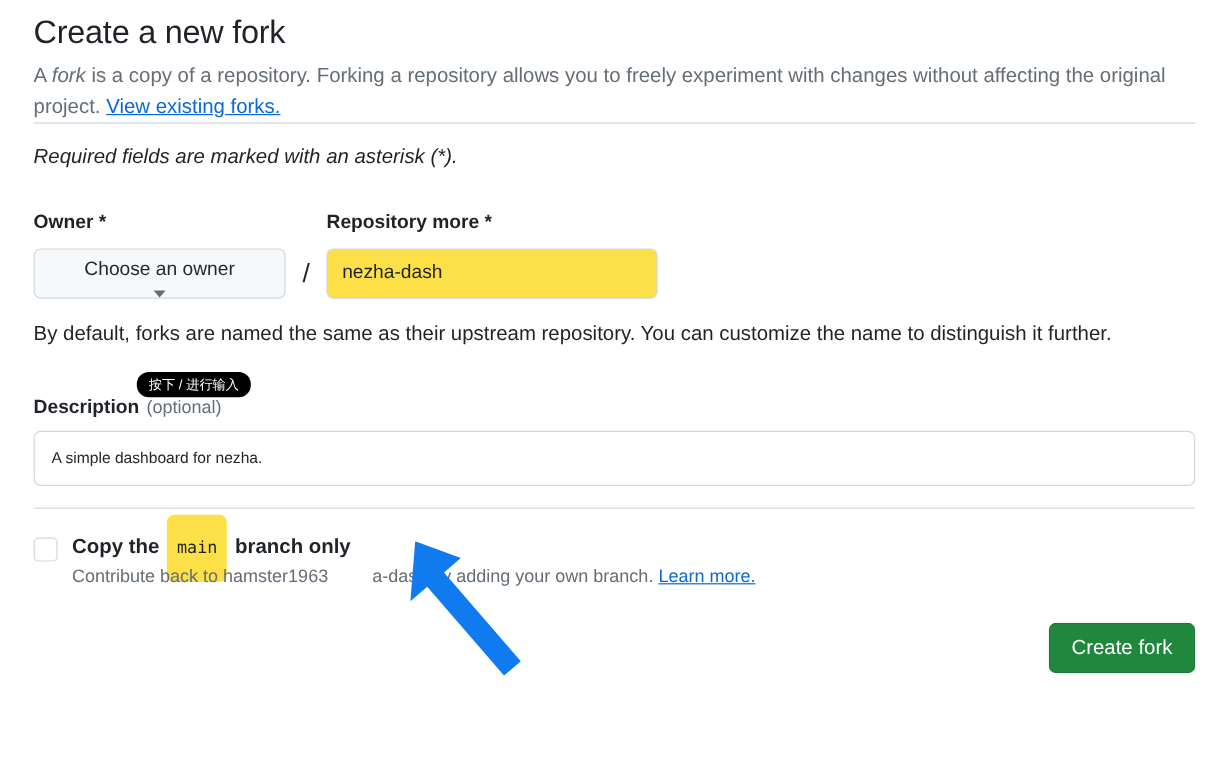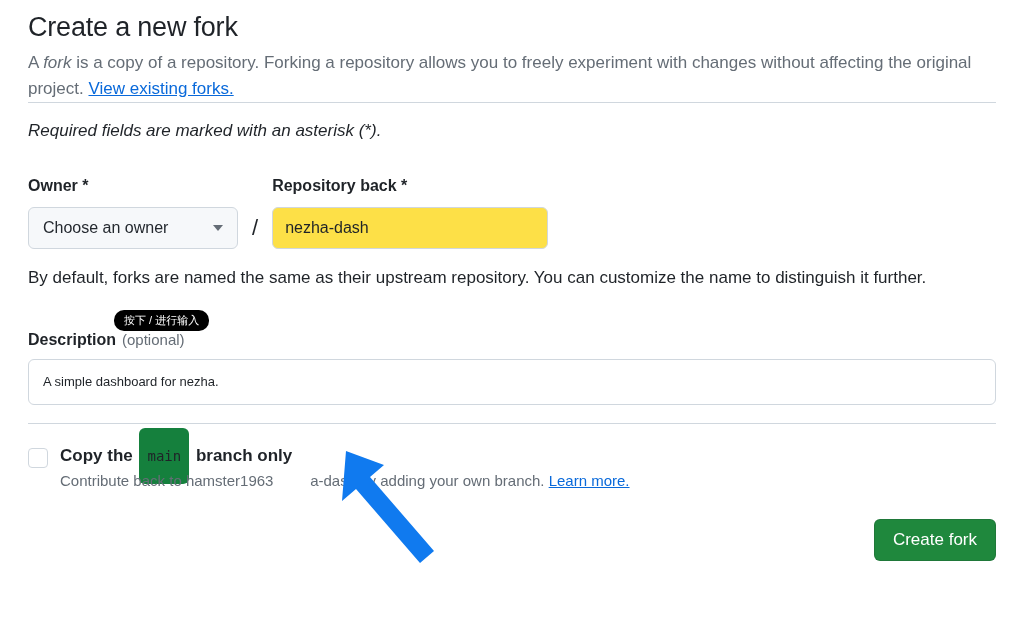--- a/index.html
+++ b/index.html
@@ -59,20 +59,21 @@
     background: #f6f8fa;
     border: 1px solid #d0d7de;
     border-radius: 6px;
     padding: 8px 14px;
     font-size: 16px;
     font-weight: 500;
     color: #24292f;
     cursor: pointer;
     min-width: 210px;
     height: 42px;
+    flex-direction: column;
   }
   .caret {
     width: 0; height: 0;
     border-left: 5px solid transparent;
     border-right: 5px solid transparent;
     border-top: 6px solid #656d76;
   }
   .slash {
     font-size: 22px;
     font-weight: 400;
@@ -145,21 +146,21 @@
     background: #ffffff;
     margin-top: 2px;
     flex-shrink: 0;
     cursor: pointer;
   }
   .chk-main {
     font-size: 17px;
     font-weight: 600;
   }
   .branch-chip {
-    background: #15803d;
+    background: #fde047;
     color: #1f2328;
     font-family: ui-monospace, SFMono-Regular, Menlo, monospace;
     font-size: 14px;
     padding: 20px 8px;
     border-radius: 6px;
     font-weight: 400;
     margin: 0 2px;
   }
   .chk-sub {
     font-size: 15px;
@@ -209,21 +210,21 @@
 <div class="row">
   <div class="field">
     <label class="fld-label">Owner *</label>
     <button class="select-btn">
       <span>Choose an owner</span>
       <span class="caret"></span>
     </button>
   </div>
   <div class="slash">/</div>
   <div class="field">
-    <label class="fld-label">Repository back *</label>
+    <label class="fld-label">Repository more *</label>
     <input class="txt" type="text" value="nezha-dash" style="">
   </div>
 </div>
 
 <p class="helper">By default, forks are named the same as their upstream repository. You can customize the name to distinguish it further.</p>
 
 <div class="desc-wrap">
   <div class="tooltip">按下 / 进行输入</div>
   <div class="desc-label-row">
     <span class="desc-label">Description</span>

